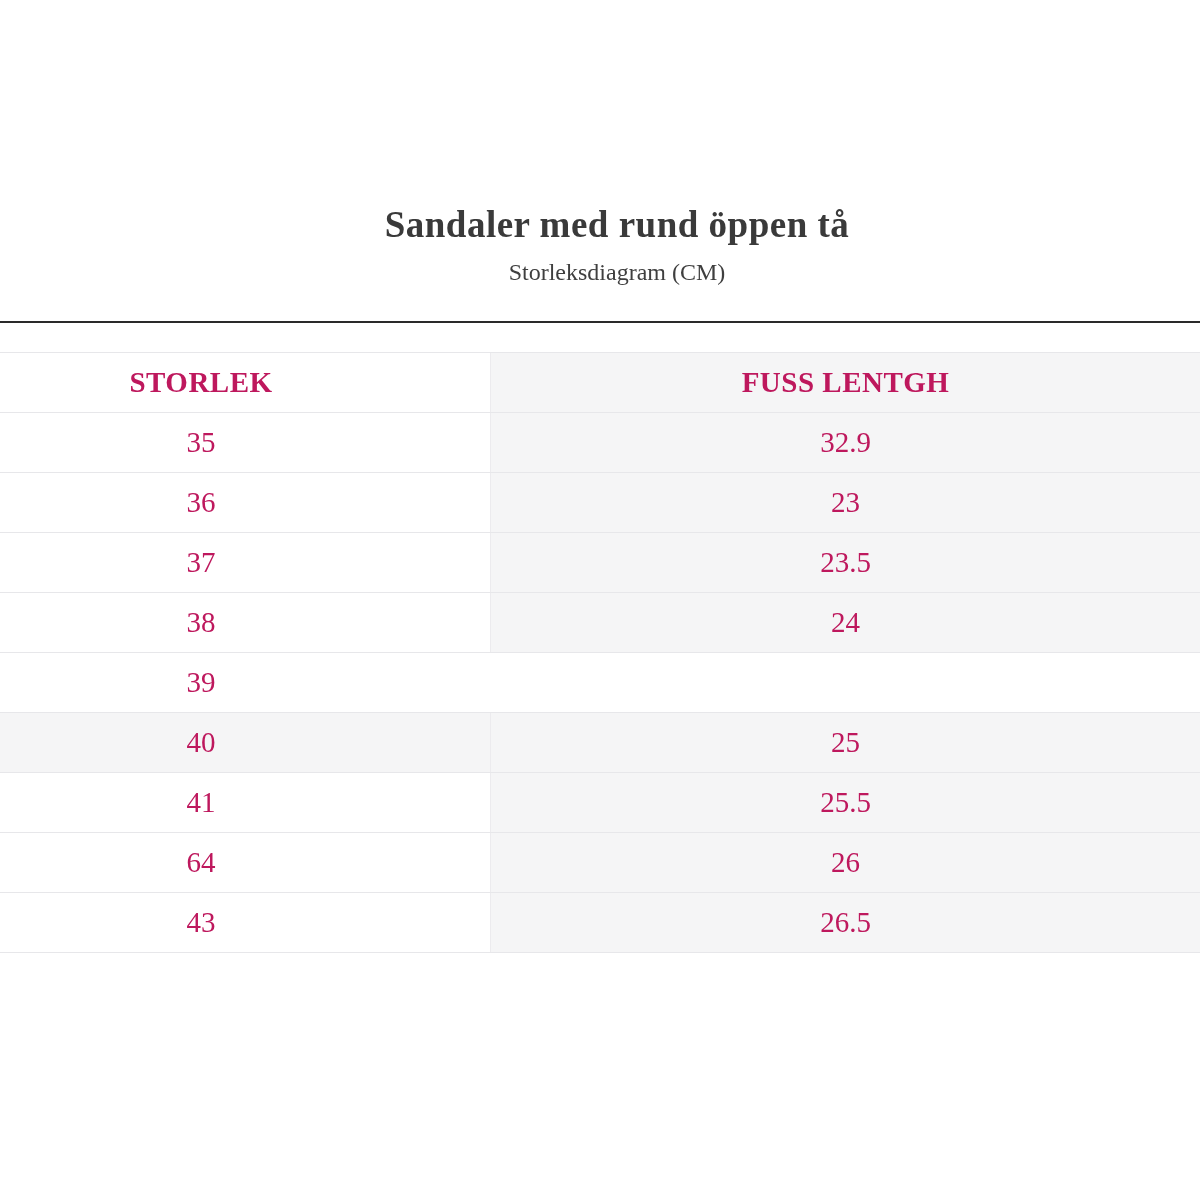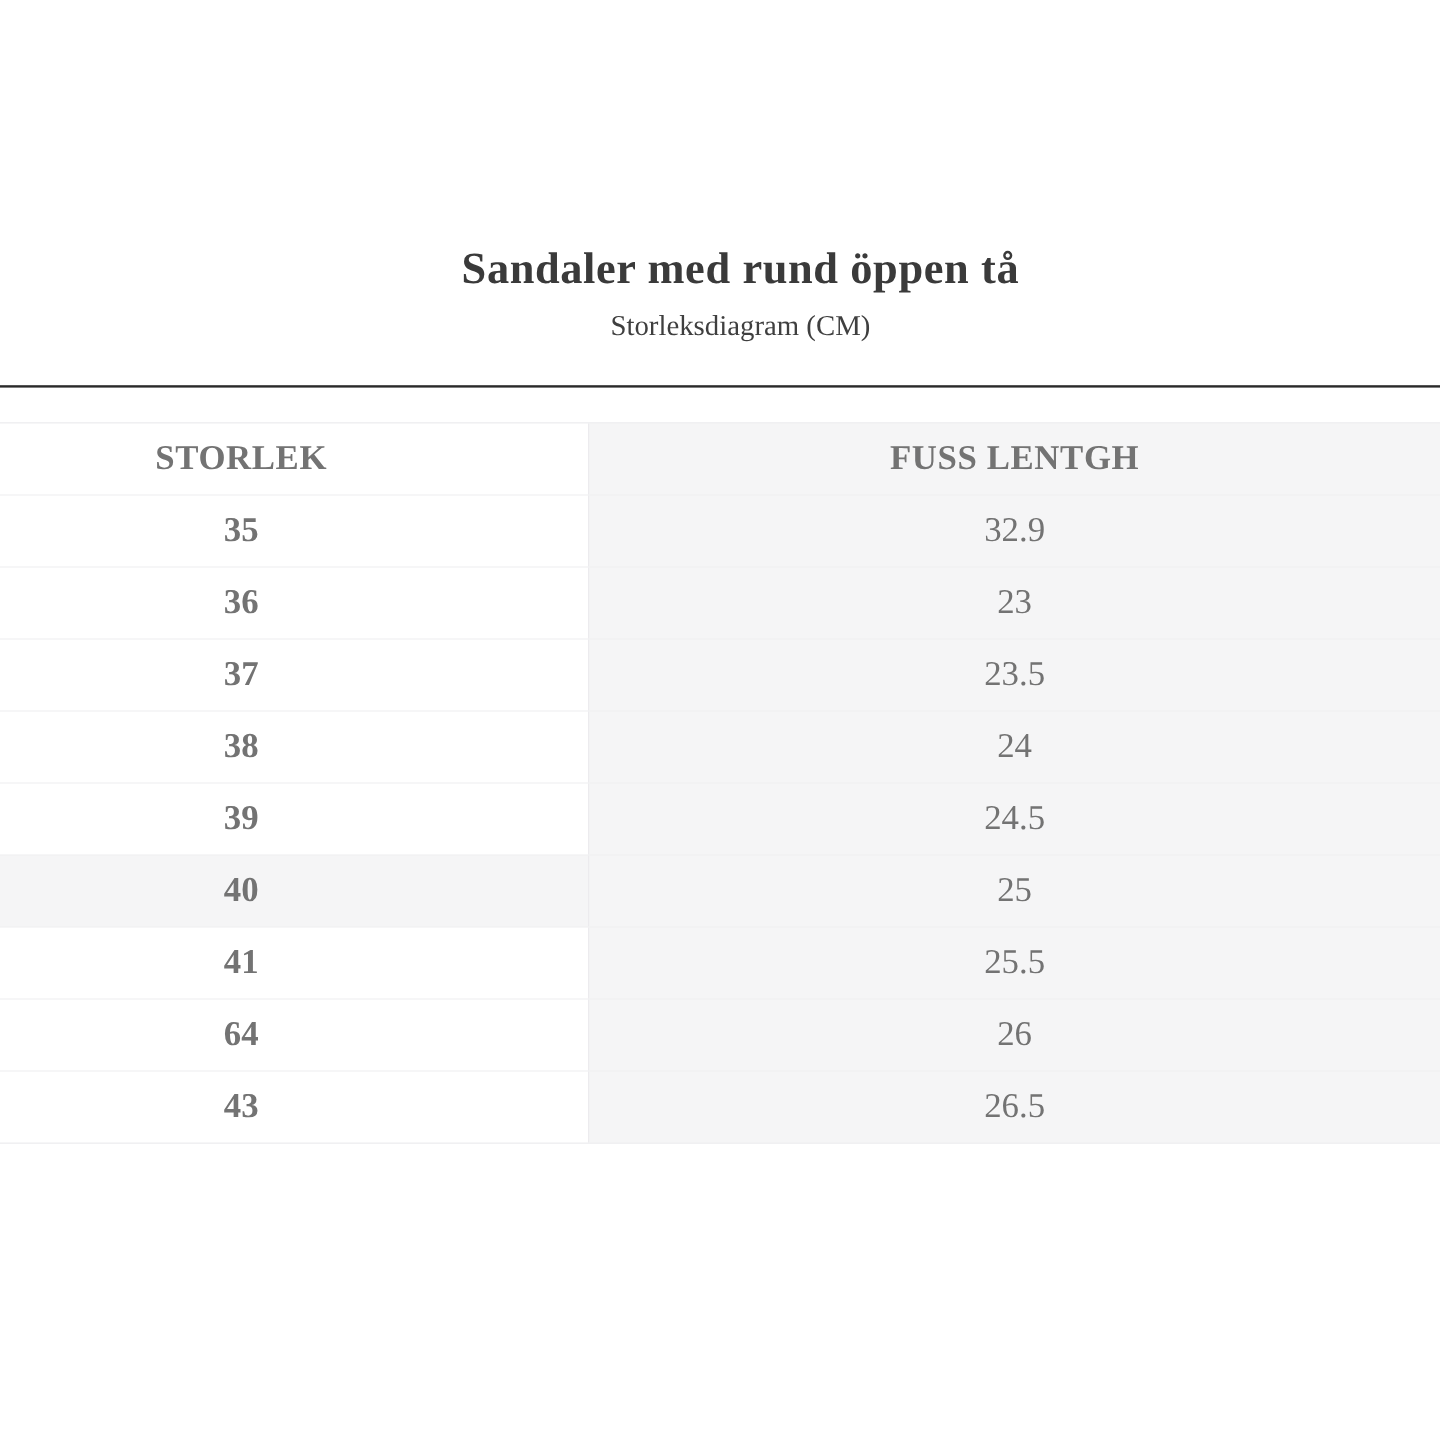--- a/index.html
+++ b/index.html
@@ -52,26 +52,26 @@
   .row {
     display: flex;
     height: 60px;
     border-top: 1px solid #e7e7ea;
   }
   .cell {
     display: flex;
     align-items: center;
     justify-content: center;
     font-size: 29px;
-    color: #737373;
+    color: #be185d;
   }
   .c1 {
     width: 490px;
     padding-right: 88px;
-    font-weight: bold;
+    font-weight: normal;
     background: #ffffff;
   }
   .c2 {
     flex: 1;
     background: #f5f5f6;
     border-left: 1px solid #ecebee;
     font-weight: normal;
   }
   .header-row .c1,
   .header-row .c2 {
@@ -111,21 +111,20 @@
         <div class="row">
           <div class="cell c1">37</div>
           <div class="cell c2">23.5</div>
         </div>
         <div class="row">
           <div class="cell c1">38</div>
           <div class="cell c2">24</div>
         </div>
         <div class="row">
           <div class="cell c1">39</div>
-          <div class="cell c2">24.5</div>
         </div>
         <div class="row highlighted">
           <div class="cell c1">40</div>
           <div class="cell c2">25</div>
         </div>
         <div class="row">
           <div class="cell c1">41</div>
           <div class="cell c2">25.5</div>
         </div>
         <div class="row">

